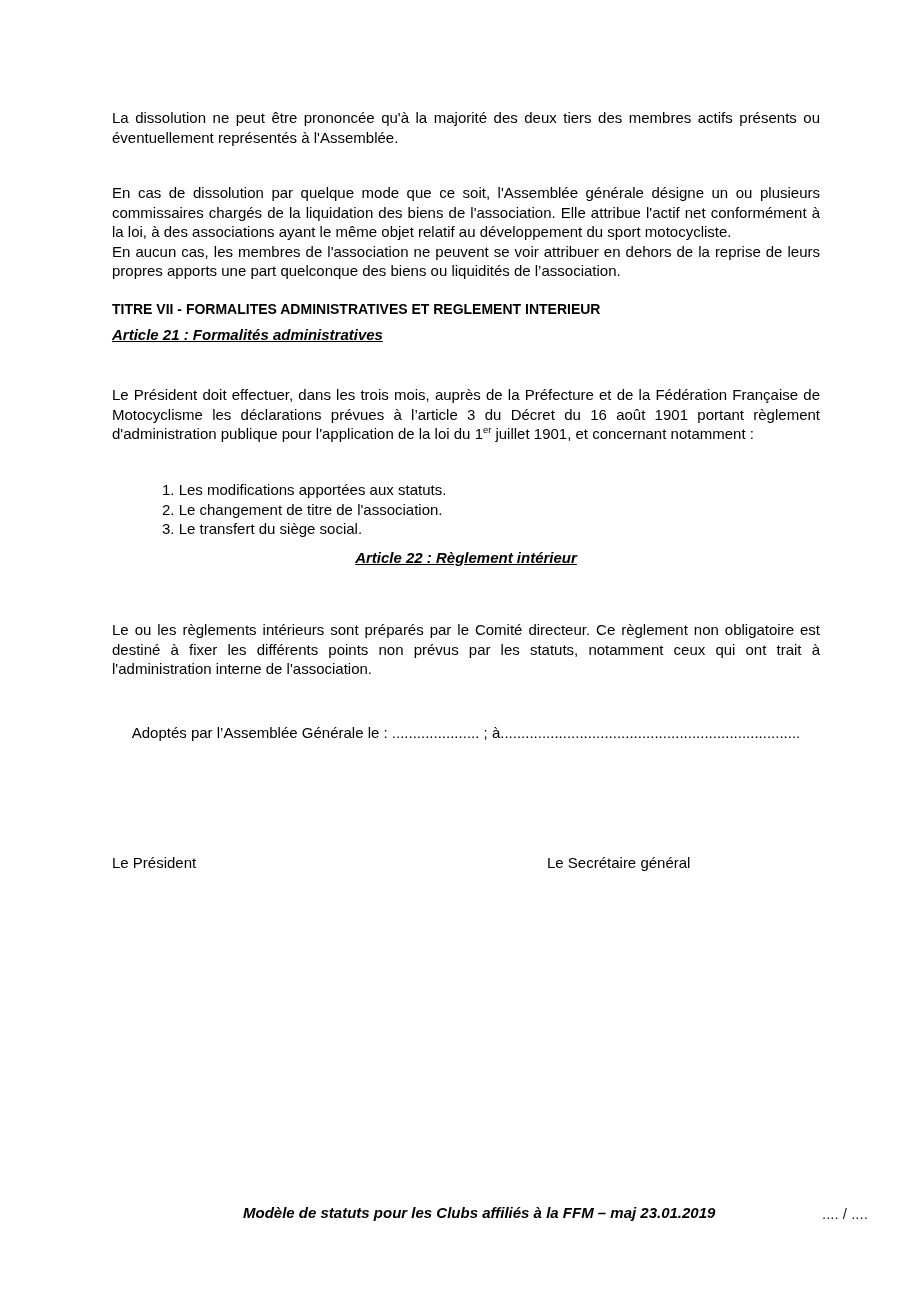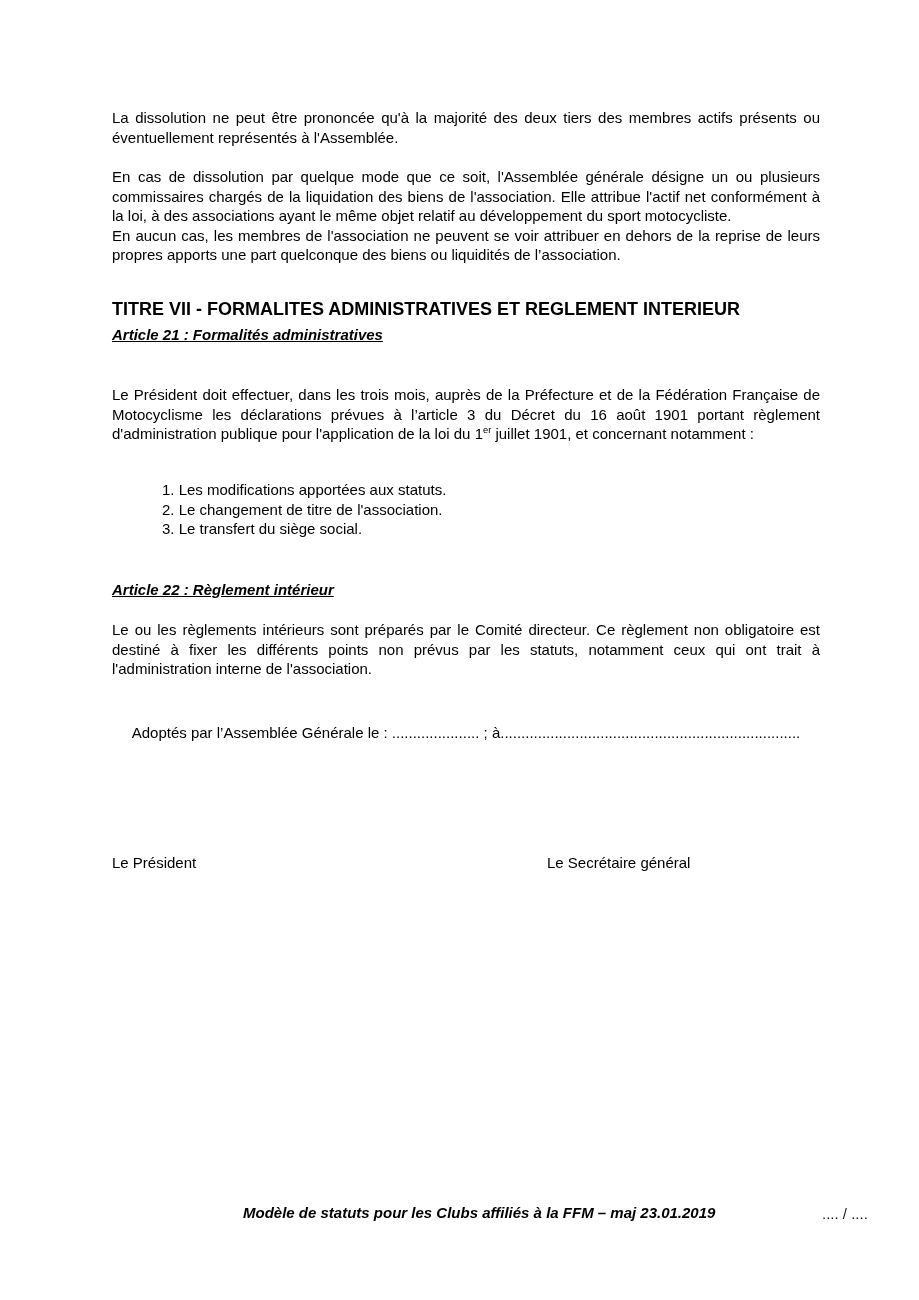--- a/index.html
+++ b/index.html
@@ -19,21 +19,21 @@
     left: 112px;
     width: 708px;
   }
   .para {
     margin: 0;
     text-align: justify;
   }
   .title-heading {
     margin: 0;
     font-weight: bold;
-    font-size: 18px;
+    font-size: 14px;
   }
   .article-heading {
     margin: 0;
     font-weight: bold;
     font-style: italic;
     text-decoration: underline;
     font-size: 15px;
   }
   .num-list .list-line {
     padding-left: 50px;
@@ -64,21 +64,21 @@
 </style>
 </head>
 <body>
 
 <div class="page">
 
   <div class="content-block" style="top:108px;">
     <p class="para">La dissolution ne peut être prononcée qu'à la majorité des deux tiers des membres actifs présents ou éventuellement représentés à l'Assemblée.</p>
   </div>
 
-  <div class="content-block" style="top:167px;">
+  <div class="content-block" style="top:183px;">
     <p class="para">En cas de dissolution par quelque mode que ce soit, l'Assemblée générale désigne un ou plusieurs commissaires chargés de la liquidation des biens de l'association. Elle attribue l'actif net conformément à la loi, à des associations ayant le même objet relatif au développement du sport motocycliste.</p>
     <p class="para">En aucun cas, les membres de l'association ne peuvent se voir attribuer en dehors de la reprise de leurs propres apports une part quelconque des biens ou liquidités de l’association.</p>
   </div>
 
   <div class="content-block" style="top:300px;">
     <h2 class="title-heading">TITRE VII - FORMALITES ADMINISTRATIVES ET REGLEMENT INTERIEUR</h2>
   </div>
 
   <div class="content-block" style="top:325px;">
     <h3 class="article-heading">Article 21 : Formalités administratives</h3>
@@ -87,21 +87,21 @@
   <div class="content-block" style="top:385px;">
     <p class="para"><span>Le Président doit effectuer, dans les trois mois, auprès de la Préfecture et de la Fédération Française de Motocyclisme les déclarations prévues à l’article 3 du Décret du 16 août 1901 portant règlement d'administration publique pour l'application de la loi du 1</span><sup class="ord">er</sup><span> juillet 1901, et concernant notamment :</span></p>
   </div>
 
   <div class="content-block num-list" style="top:480px;">
     <div class="list-line">1. Les modifications apportées aux statuts.</div>
     <div class="list-line">2. Le changement de titre de l'association.</div>
     <div class="list-line">3. Le transfert du siège social.</div>
   </div>
 
-  <div class="content-block" style="top:580px;">
+  <div class="content-block" style="top:548px;text-align:center;">
     <h3 class="article-heading">Article 22 : Règlement intérieur</h3>
   </div>
 
   <div class="content-block" style="top:620px;">
     <p class="para">Le ou les règlements intérieurs sont préparés par le Comité directeur. Ce règlement non obligatoire est destiné à fixer les différents points non prévus par les statuts, notamment ceux qui ont trait à l'administration interne de l'association.</p>
   </div>
 
   <div class="content-block" style="top:723px;">
     <p class="para" style="text-align:center;">Adoptés par l’Assemblée Générale le : ..................... ; à........................................................................</p>
   </div>

